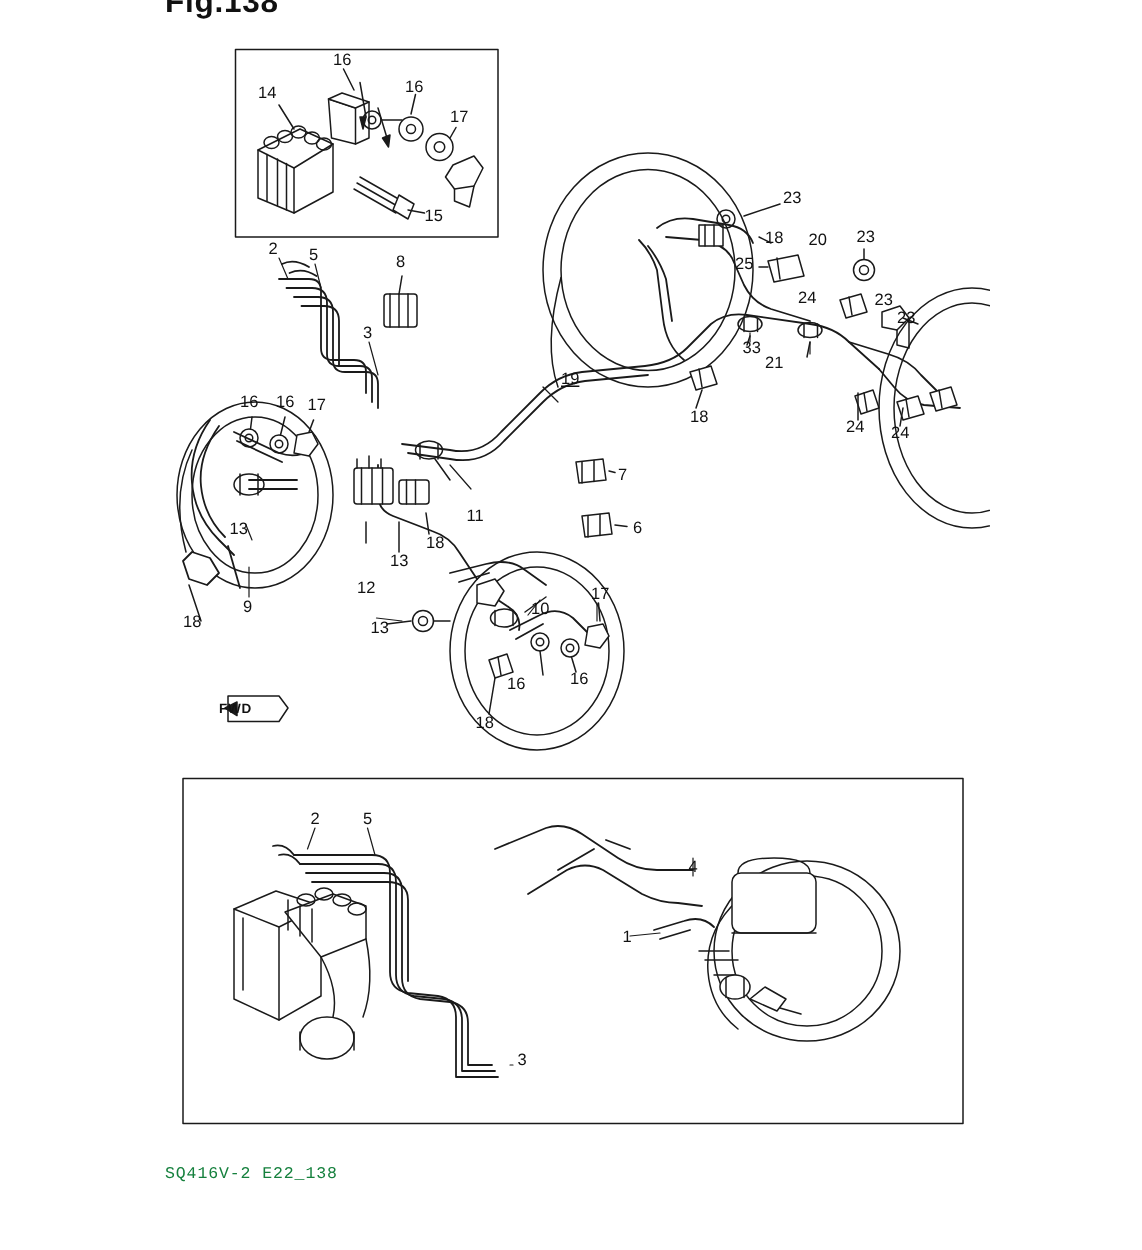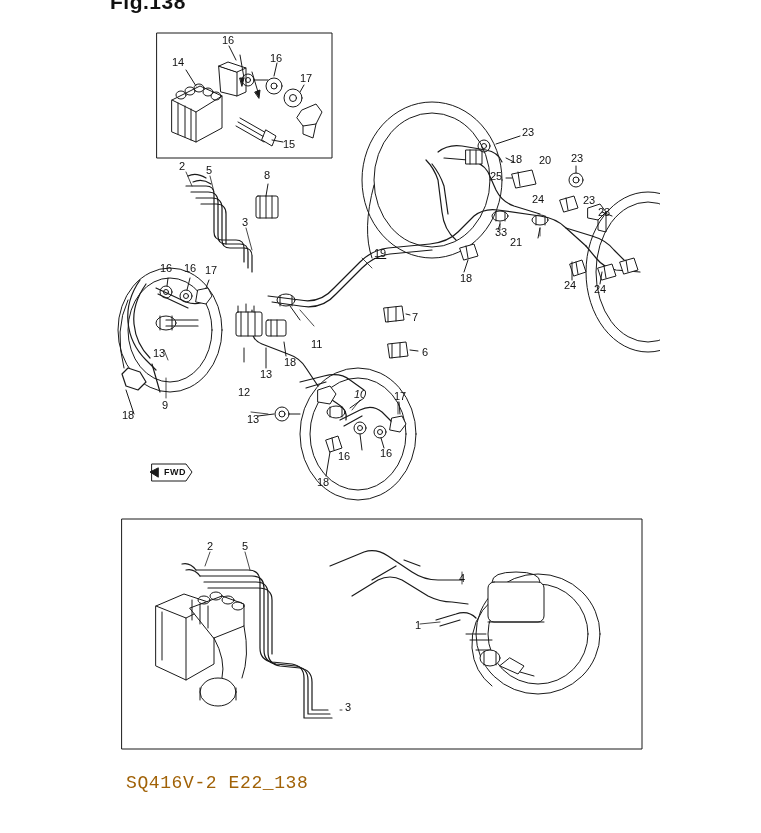--- a/index.html
+++ b/index.html
@@ -30,38 +30,38 @@
     left: 110px;
     top: -10px;
     font-family: "Liberation Sans", sans-serif;
     font-size: 21px;
     font-weight: bold;
     letter-spacing: 0.5px;
     color: #111;
   }
   .footer {
     position: absolute;
-    left: 126px;
+    left: 110px;
     top: 775px;
     font-family: "Liberation Mono", monospace;
-    font-size: 18px;
+    font-size: 11px;
     line-height: 17px;
     letter-spacing: 0.6px;
-    color: #a16207;
+    color: #15803d;
   }
   .callout {
     position: absolute;
     font-family: "Liberation Sans", sans-serif;
     font-size: 11px;
     color: #111;
     white-space: nowrap;
   }
   .fwd-badge {
     position: absolute;
-    left: 154px;
+    left: 136px;
     top: 462px;
     width: 42px;
     height: 20px;
     font-size: 9px;
     font-weight: bold;
     color: #111;
     letter-spacing: 0.5px;
     display: flex;
     align-items: center;
     justify-content: center;
@@ -398,21 +398,21 @@
   <div class="callout" style="left:311px; top:338px;">11</div>
   <div class="callout" style="left:412px; top:311px;">7</div>
   <div class="callout" style="left:422px; top:346px;">6</div>
   <div class="callout" style="left:153px; top:347px;">13</div>
   <div class="callout" style="left:238px; top:362px;margin-top:24px;">12</div>
   <div class="callout" style="left:260px; top:368px;">13</div>
   <div class="callout" style="left:284px; top:356px;">18</div>
   <div class="callout" style="left:162px; top:399px;">9</div>
   <div class="callout" style="left:122px; top:409px;">18</div>
   <div class="callout" style="left:247px; top:413px;">13</div>
-  <div class="callout" style="left:354px; top:388px;font-style:italic;">10</div>
+  <div class="callout" style="left:354px; top:400px;">10</div>
   <div class="callout" style="left:394px; top:390px;">17</div>
   <div class="callout" style="left:338px; top:450px;">16</div>
   <div class="callout" style="left:380px; top:447px;">16</div>
   <div class="callout" style="left:317px; top:476px;">18</div>
   <div class="callout" style="left:207px; top:540px;">2</div>
   <div class="callout" style="left:242px; top:540px;">5</div>
   <div class="callout" style="left:459px; top:572px;">4</div>
   <div class="callout" style="left:415px; top:619px;">1</div>
   <div class="callout" style="left:345px; top:701px;">3</div>
 

